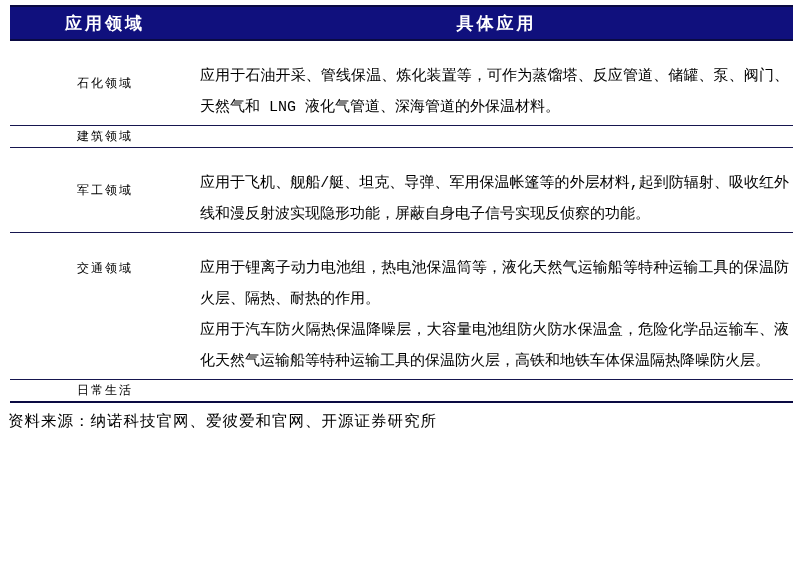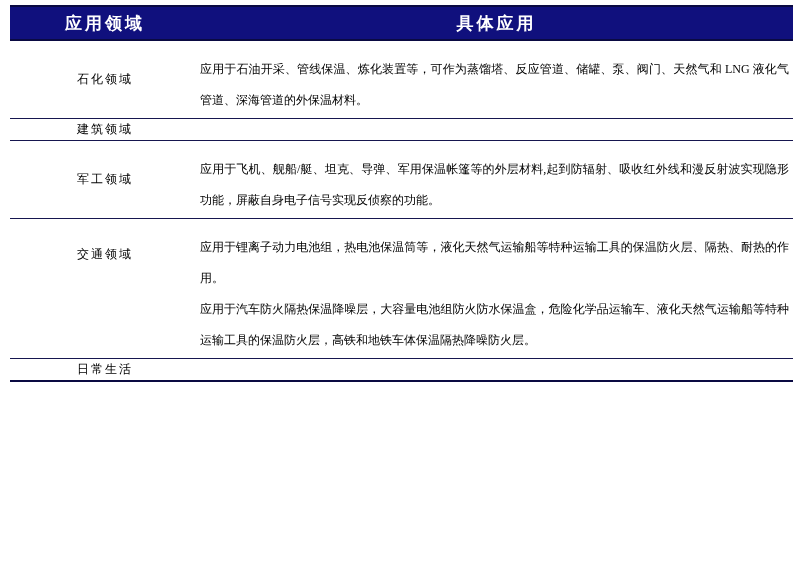--- a/index.html
+++ b/index.html
@@ -10,41 +10,41 @@
     --text:#000000;
   }
   *{box-sizing:border-box;margin:0;padding:0;}
   html,body{background:#FFFFFF;}
   body{
     width:800px;height:571px;overflow:hidden;
     font-family:"Liberation Serif","DejaVu Serif",serif;
     color:var(--text);
   }
   .page{width:800px;height:571px;position:relative;padding:5px 7px 0 10px;}
-  .apptable{width:783px;}
+  .apptable{width:783px;font-family:Liberation Mono, monospace;}
   
   .thead{
     display:flex;align-items:center;height:36px;
     background:var(--header-bg);color:var(--header-text);
     border-top:2px solid var(--border-dark);
     border-bottom:2px solid var(--border-dark);
     font-weight:bold;font-size:17px;letter-spacing:3px;
   }
   .thead .c1{width:190px;text-align:center;}
   .thead .c2{flex:1;text-align:center;}
   
   .trow{display:flex;border-bottom:1.5px solid var(--divider);}
   .trow:last-child{border-bottom:2.5px solid var(--border-dark);gap:34px;}
   .cell-field{
     width:190px;display:flex;align-items:center;justify-content:center;
     font-size:12px;letter-spacing:2px;padding:2px 0;
   }
   .trow.valign-top .cell-field{align-items:flex-start;padding-top:3px;margin-top:24px;}
   .cell-detail{
-    flex:1;font-size:12px;line-height:31px;padding:13px 4px 2px 0;
+    flex:1;font-size:15px;line-height:31px;padding:20px 4px 2px 0;
     text-align:justify;text-justify:inter-character;
   }
   .cell-detail p{margin:0;}
   
   .source{
     margin-top:8px;padding-left:0px;margin-left:-2px;
     font-size:15.5px;letter-spacing:1px;color:var(--text);
   }
 </style>
 </head>
@@ -85,14 +85,15 @@
         <p>应用于汽车防火隔热保温降噪层，大容量电池组防火防水保温盒，危险化学品运输车、液化天然气运输船等特种运输工具的保温防火层，高铁和地铁车体保温隔热降噪防火层。</p>
       </div>
     </div>
 
     <div class="trow">
       <div class="cell-field">日常生活</div>
     </div>
 
   </div>
 
+  <div class="source">资料来源：纳诺科技官网、爱彼爱和官网、开源证券研究所</div>
 
 </div>
 
 </body></html>

